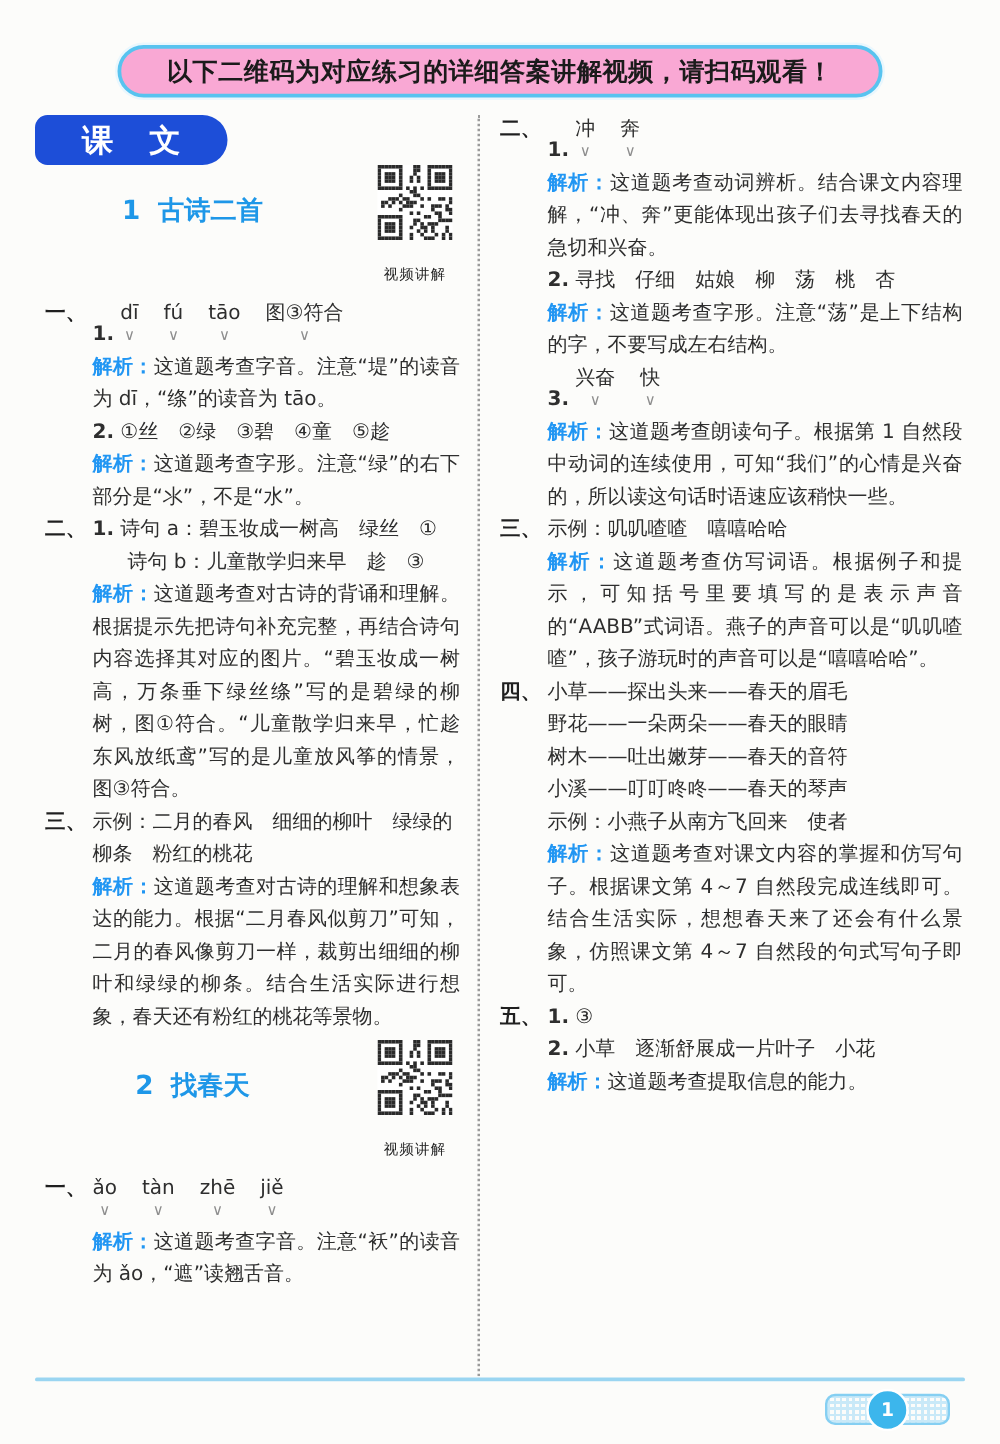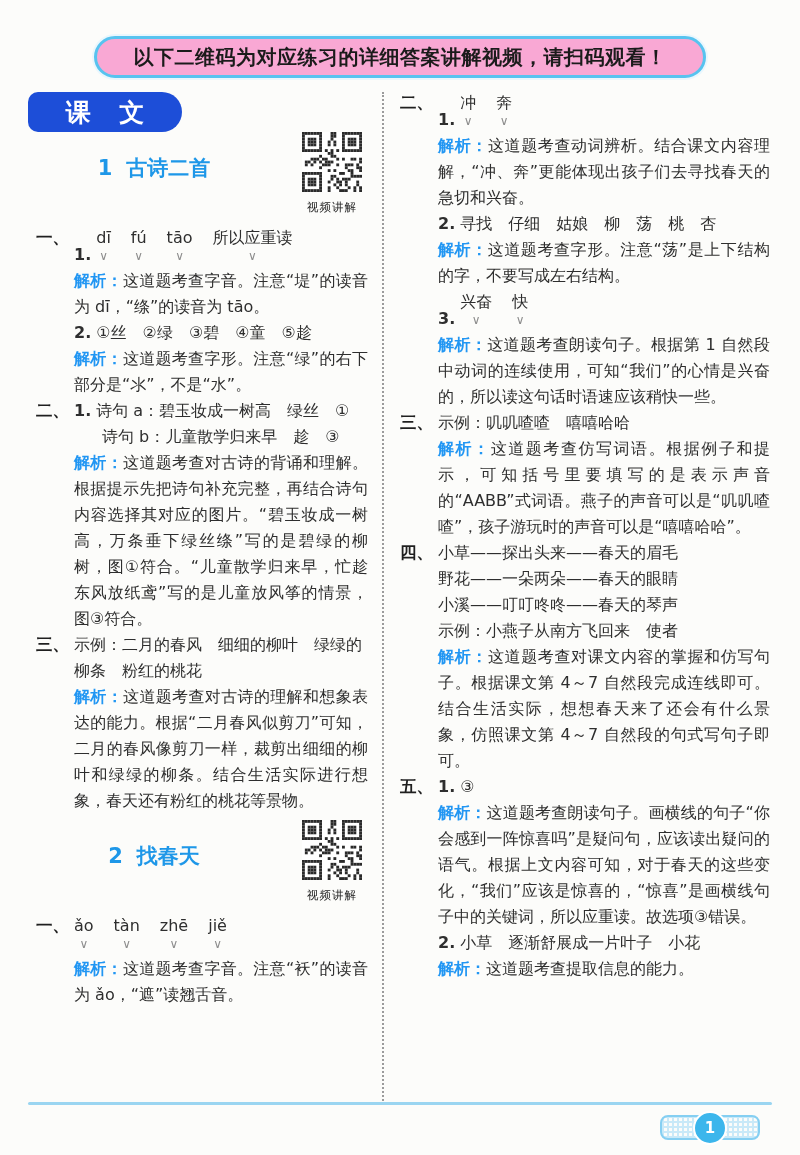--- a/index.html
+++ b/index.html
@@ -32,21 +32,21 @@
   .col-left{flex:0 0 352px;width:352px;box-sizing:border-box;padding:44px 14px 0 6px;}
   .divider{flex:0 0 0;border-left:2px dotted #9b9b9b;margin-top:4px;}
   .col-right{flex:1;box-sizing:border-box;padding:2px 2px 0 16px;}
   
   .sec-header{display:flex;align-items:flex-start;margin:0 0 10px 0;gap:24px;}
   .sec-title{flex:1;text-align:center;padding-top:22px;color:#1e97e8;font-size:21px;font-weight:bold;}
   .sec-num{margin-right:14px;}
   .qr-block{flex:0 0 72px;width:72px;text-align:center;}
   .qr{width:60px;height:60px;background:#fff;display:inline-block;}
   .qr rect{fill:#2a2a2a;}
-  .qr-caption{font-size:11.5px;color:#222;margin-top:4px;letter-spacing:1px;}
+  .qr-caption{font-size:11.5px;color:#222;margin-top:16px;letter-spacing:1px;}
   
   .item{position:relative;padding-left:38px;font-size:16px;line-height:26px;text-align:justify;}
   .marker{position:absolute;left:0;top:0;font-weight:bold;color:#1f1f1f;font-size:16.5px;}
   .subnum{font-weight:bold;margin-right:5px;}
   .ans-line{text-align:left;}
   .indent1{padding-left:28px;}
   .analysis{margin:0;}
   .jiexi{color:#2196f3;font-weight:bold;margin-top:16px;}
   .cw{display:inline-block;margin-right:20px;text-align:center;}
   .cw::after{content:"∨";display:block;color:#8d8d8d;font-size:12px;line-height:11px;margin-top:0;}
@@ -275,21 +275,21 @@
             <rect x="18" y="20" width="1" height="1"></rect>
             <rect x="20" y="20" width="1" height="1"></rect>
           </svg>
         <div class="qr-caption">视频讲解</div>
       </div>
     </div>
 
     <div class="item">
       <span class="marker">一、</span>
       <div class="ans-line">
-        <span class="subnum">1.</span><span><span class="cw">dī</span><span class="cw">fú</span><span class="cw">tāo</span><span class="cw">所以应重读</span></span>
+        <span class="subnum">1.</span><span><span class="cw">dī</span><span class="cw">fú</span><span class="cw">tāo</span><span class="cw">图③符合</span></span>
       </div>
       <p class="analysis"><span class="jiexi">解析：</span><span>这道题考查字音。注意“堤”的读音为 dī，“绦”的读音为 tāo。</span></p>
     </div>
 
     <div class="item">
       <div class="ans-line">
         <span class="subnum">2.</span><span>①丝　②绿　③碧　④童　⑤趁</span>
       </div>
       <p class="analysis"><span class="jiexi">解析：</span><span>这道题考查字形。注意“绿”的右下部分是“氺”，不是“水”。</span></p>
     </div>
@@ -553,31 +553,31 @@
       <div class="ans-line">
         <span>示例：叽叽喳喳　嘻嘻哈哈</span>
       </div>
       <p class="analysis"><span class="jiexi">解析：</span><span>这道题考查仿写词语。根据例子和提示，可知括号里要填写的是表示声音的“AABB”式词语。燕子的声音可以是“叽叽喳喳”，孩子游玩时的声音可以是“嘻嘻哈哈”。</span></p>
     </div>
 
     <div class="item">
       <span class="marker">四、</span>
       <div class="ans-line">小草——探出头来——春天的眉毛</div>
       <div class="ans-line">野花——一朵两朵——春天的眼睛</div>
+      <div class="ans-line">树木——吐出嫩芽——春天的音符</div>
       <div class="ans-line">小溪——叮叮咚咚——春天的琴声</div>
       <div class="ans-line">示例：小燕子从南方飞回来　使者</div>
       <p class="analysis"><span class="jiexi">解析：</span><span>这道题考查对课文内容的掌握和仿写句子。根据课文第 4～7 自然段完成连线即可。结合生活实际，想想春天来了还会有什么景象，仿照课文第 4～7 自然段的句式写句子即可。</span></p>
     </div>
 
     <div class="item">
       <span class="marker">五、</span>
       <div class="ans-line">
         <span class="subnum">1.</span><span>③</span>
       </div>
-      <p class="analysis"><span class="jiexi">解析：</span><span>这道题考查朗读句子。画横线的句子“你会感到一阵惊喜吗”是疑问句，应该读出疑问的语气。根据上文内容可知，对于春天的这些变化，“我们”应该是惊喜的，“惊喜”是画横线句子中的关键词，所以应重读。故选项③错误。</span></p>
     </div>
 
     <div class="item">
       <div class="ans-line">
         <span class="subnum">2.</span><span>小草　逐渐舒展成一片叶子　小花</span>
       </div>
       <p class="analysis"><span class="jiexi">解析：</span><span>这道题考查提取信息的能力。</span></p>
     </div>
 
   </div>

